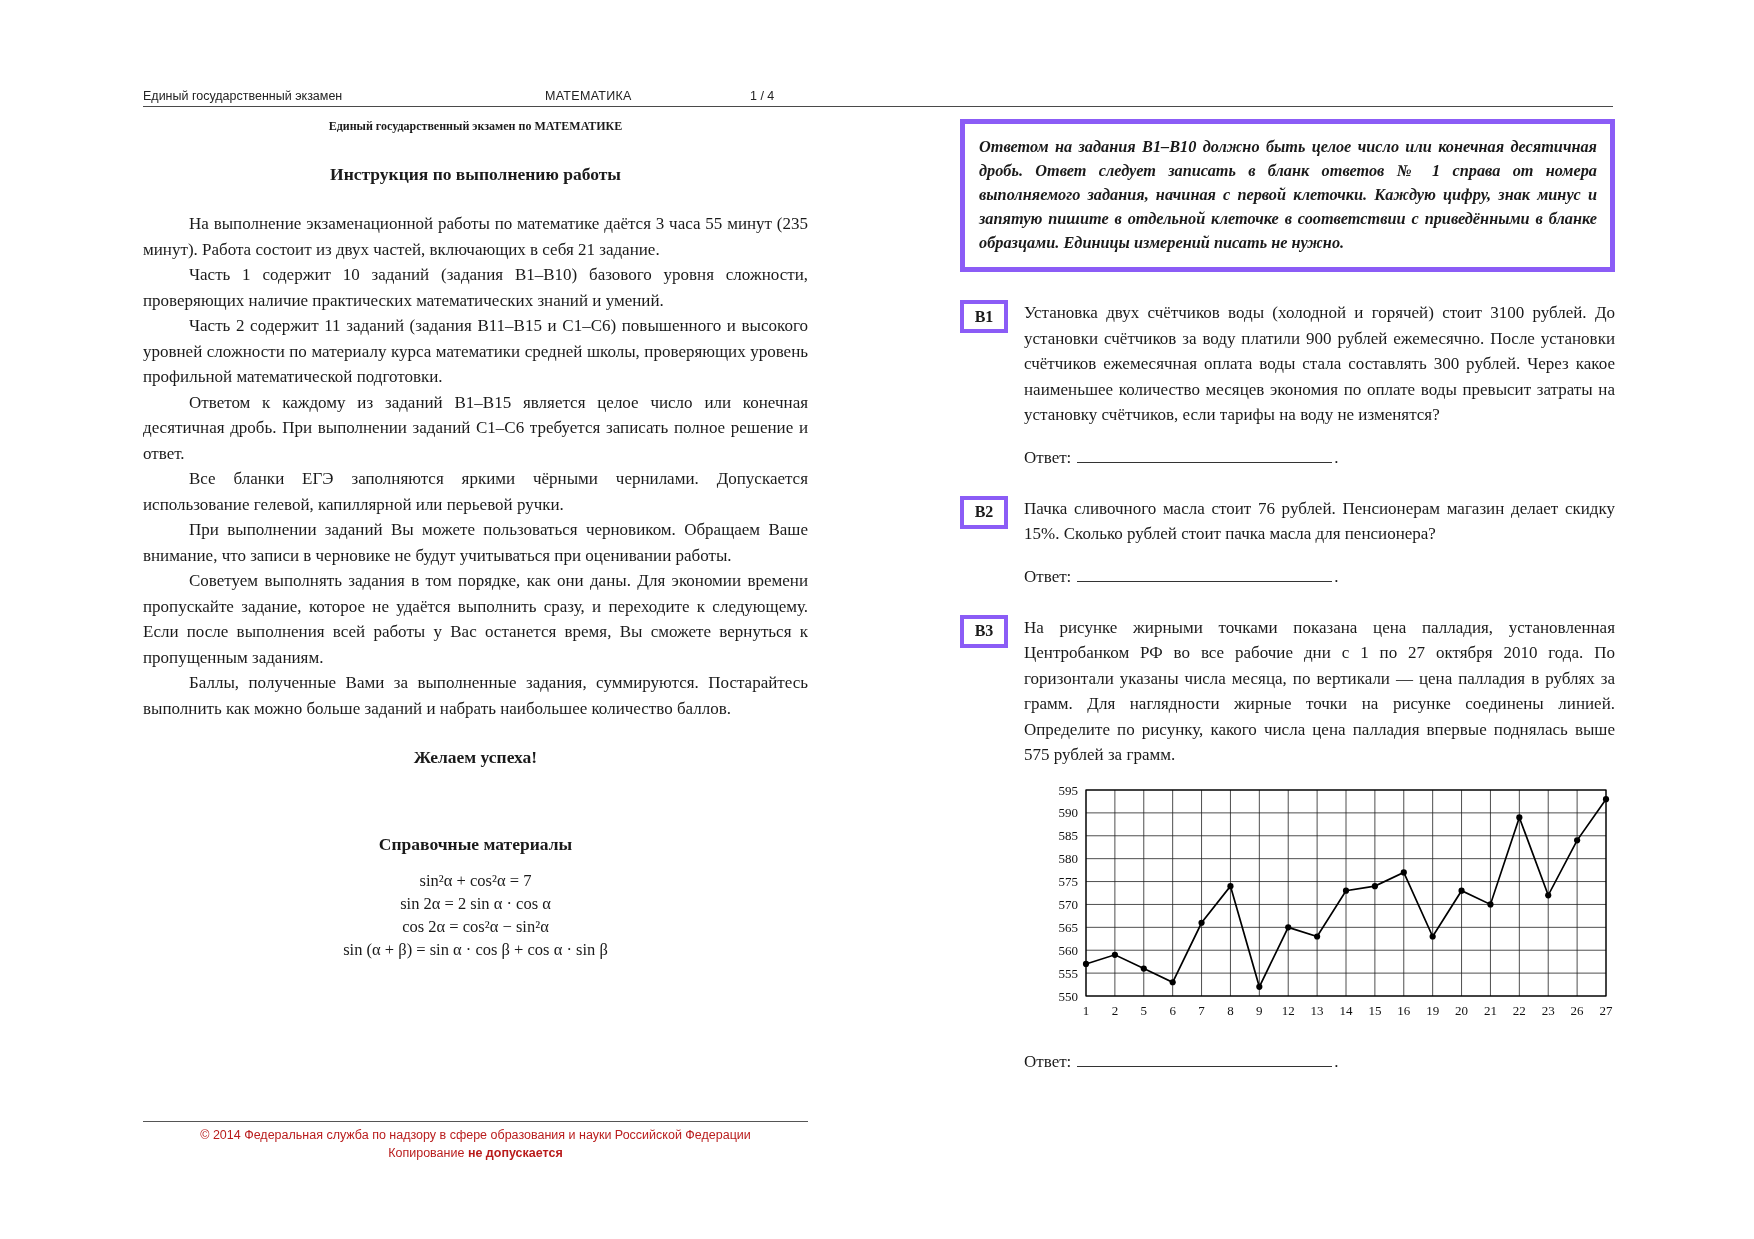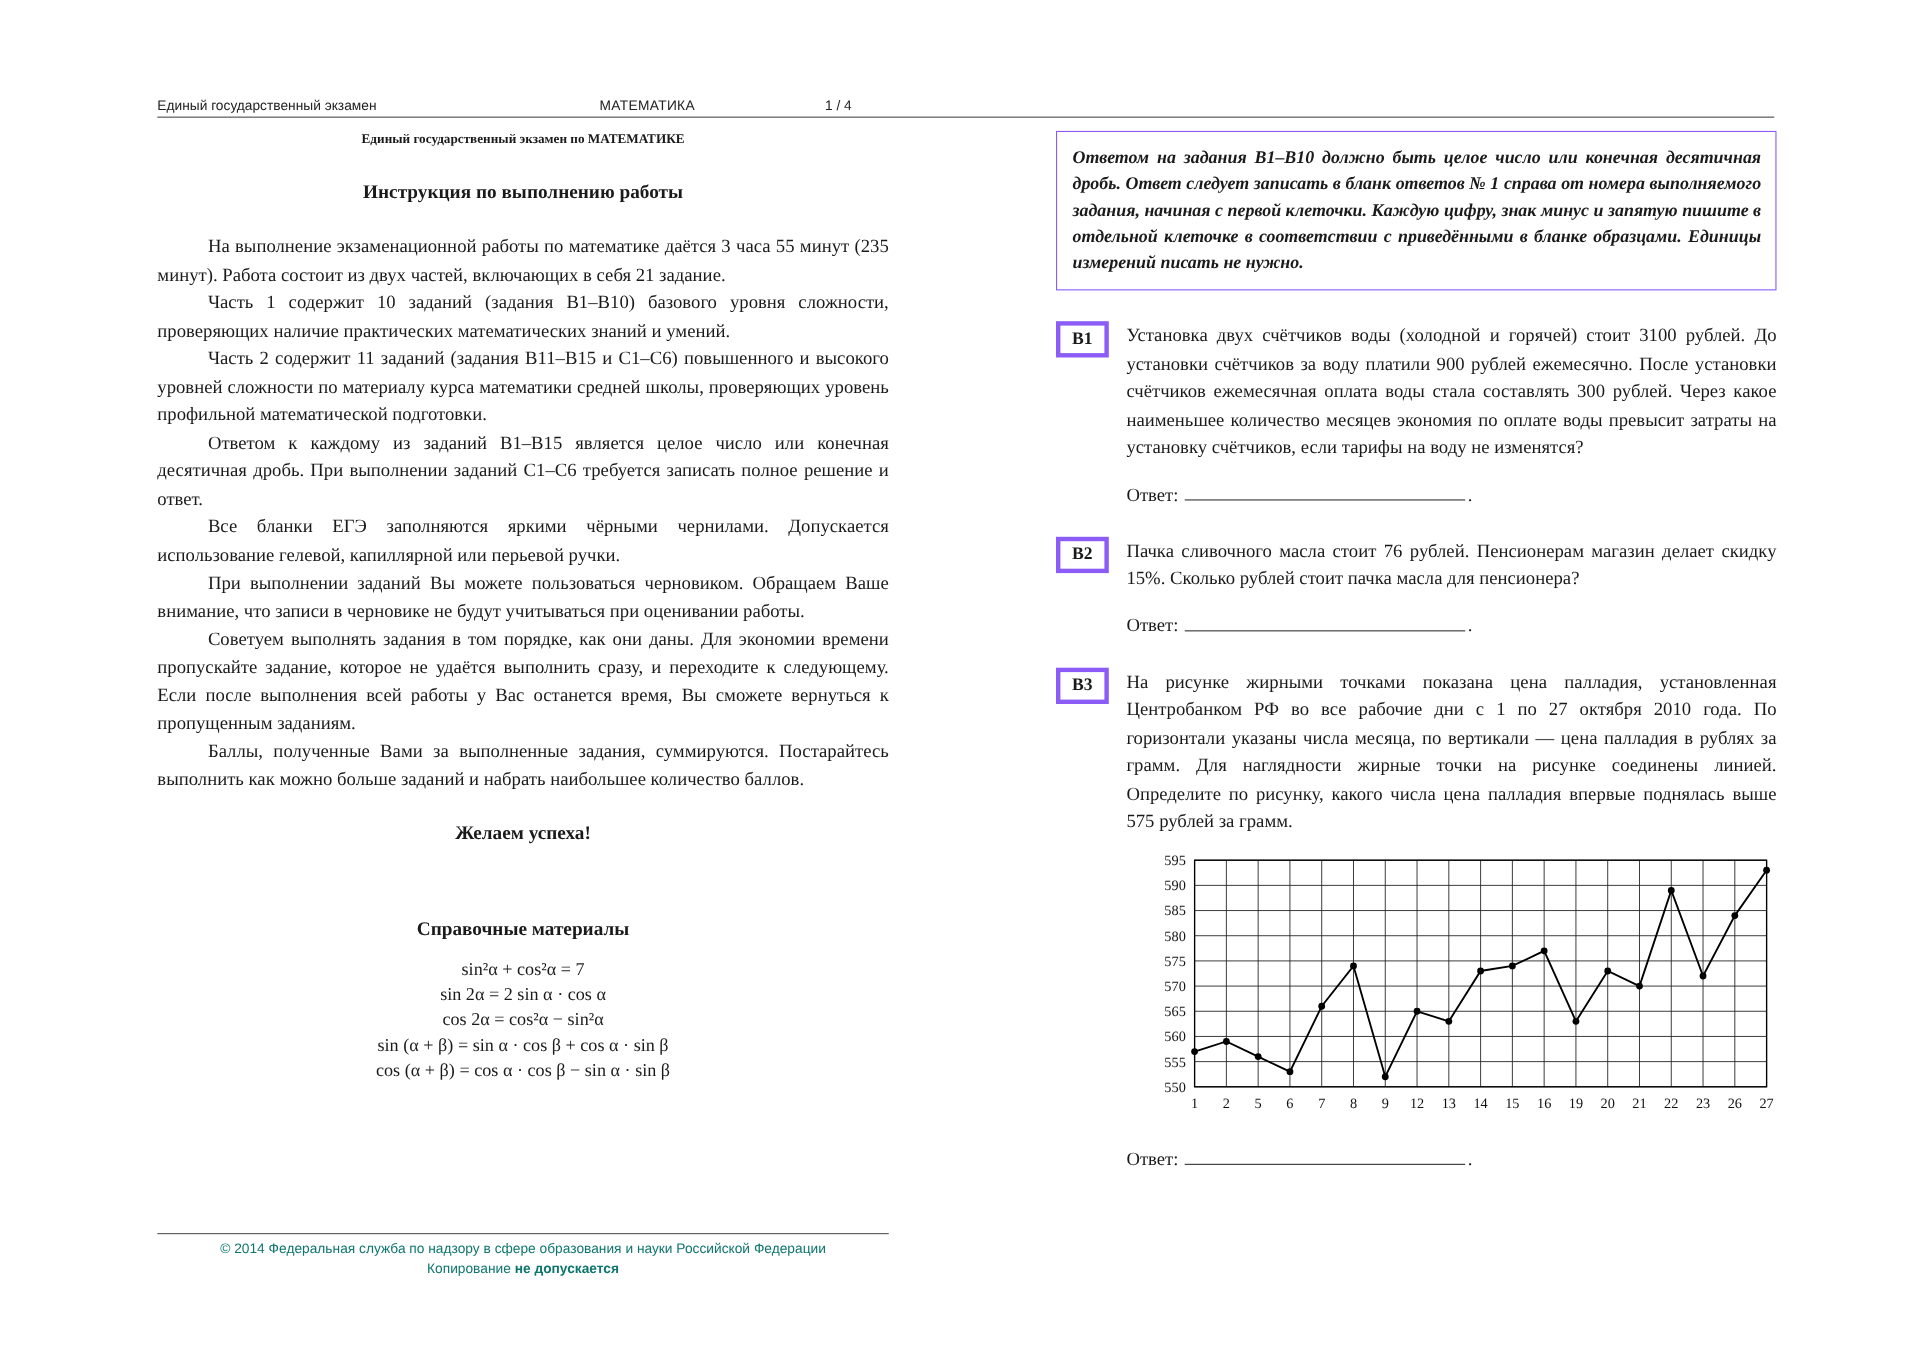--- a/index.html
+++ b/index.html
@@ -87,21 +87,21 @@
   .formulas div { white-space: nowrap; }
   
   .footer {
     position: absolute;
     left: 143px;
     top: 1115px;
     width: 665px;
     text-align: center;
     font-family: "Liberation Sans", sans-serif;
     font-size: 12.5px;
-    color: #0f766e;
+    color: #b91c1c;
     line-height: 18px;
   }
   .footer-rule {
     position: absolute;
     left: 143px;
     top: 1110px;
     width: 665px;
     height: 0;
     border-top: 1px solid #555;
   }
@@ -112,21 +112,21 @@
     top: 108px;
     width: 655px;
   }
   .part-title {
     text-align: center;
     font-weight: bold;
     font-size: 17.5px;
     margin: 8px 0 10px 0;
   }
   .note-box {
-    border: 1px solid #8b5cf6;
+    border: 5px solid #8b5cf6;
     padding: 11px 13px 12px 14px;
     font-style: italic;
     font-weight: bold;
     font-size: 16.3px;
     line-height: 24px;
     text-align: justify;
     text-align-last: left;
   }
   .task {
     position: relative;
@@ -198,21 +198,20 @@
     <p class="just">Баллы, полученные Вами за выполненные задания, суммируются. Постарайтесь выполнить как можно больше заданий и набрать наибольшее количество баллов.</p>
 
     <div class="wish">Желаем успеха!</div>
 
     <div class="ref-title">Справочные материалы</div>
     <div class="formulas">
       <div>sin²α + cos²α = 7</div>
       <div>sin 2α = 2 sin α · cos α</div>
       <div>cos 2α = cos²α − sin²α</div>
       <div>sin (α + β) = sin α · cos β + cos α · sin β</div>
-      <div>cos (α + β) = cos α · cos β − sin α · sin β</div>
     </div>
   </div>
 
   <div class="footer-rule"></div>
   <div class="footer">
     <div>© 2014 Федеральная служба по надзору в сфере образования и науки Российской Федерации</div>
     <div>
       <span>Копирование </span><b>не допускается</b>
     </div>
   </div>

